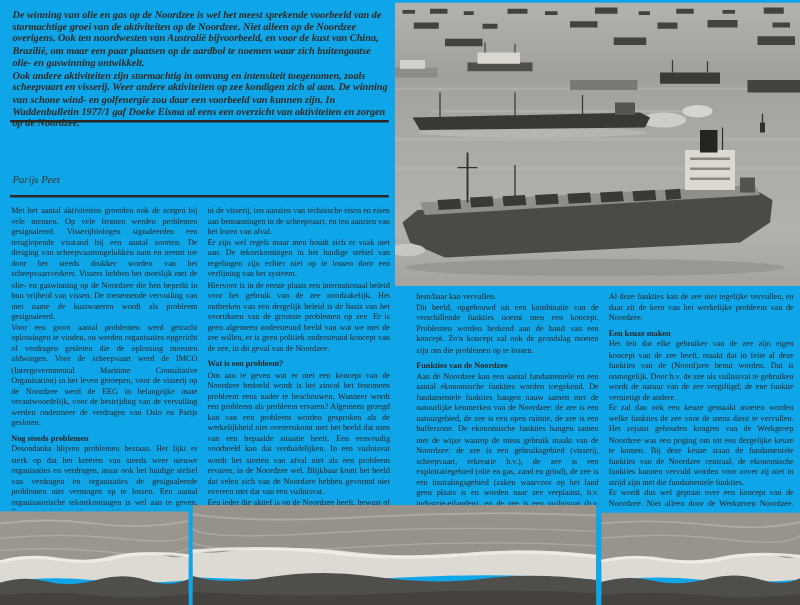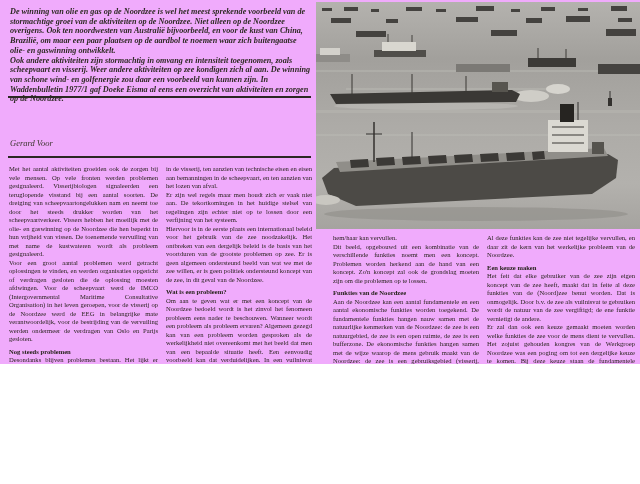--- a/index.html
+++ b/index.html
@@ -1,16 +1,16 @@
 <!DOCTYPE html>
 <html><head>
 <meta charset="utf-8">
 <style>
   html,body{margin:0;padding:0;}
-  .page{position:relative;width:640px;height:364px;background:#f0abfc;overflow:hidden;
+  .page{position:relative;width:640px;height:484px;background:#0ea5e9;overflow:hidden;
         font-family:"Liberation Serif", serif;color:#29241e;}
   .intro{position:absolute;left:10px;top:7px;width:302px;font-style:italic;font-weight:bold;
          font-size:8.2px;line-height:9.7px;color:#2e2a24;}
   .intro p{margin:0;}
   .rule{position:absolute;left:8px;width:303px;background:#2b2823;}
   .rule-top{top:96px;height:2px;}
   .rule-bottom{top:156px;height:1.5px;}
   .headline-wrap{position:absolute;left:8px;top:97px;width:310px;height:40px;overflow:visible;}
   .headline{display:inline-block;white-space:nowrap;font-weight:bold;font-size:26px;line-height:38px;
             letter-spacing:-0.3px;color:#1b1915;transform:scaleX(0.84);transform-origin:left center;}
@@ -36,21 +36,21 @@
 <div class="page">
 
   <div class="intro">
     <p>De winning van olie en gas op de Noordzee is wel het meest sprekende voorbeeld van de stormachtige groei van de aktiviteiten op de Noordzee. Niet alleen op de Noordzee overigens. Ook ten noordwesten van Australië bijvoorbeeld, en voor de kust van China, Brazilië, om maar een paar plaatsen op de aardbol te noemen waar zich buitengaatse olie- en gaswinning ontwikkelt.</p>
     <p>Ook andere aktiviteiten zijn stormachtig in omvang en intensiteit toegenomen, zoals scheepvaart en visserij. Weer andere aktiviteiten op zee kondigen zich al aan. De winning van schone wind- en golfenergie zou daar een voorbeeld van kunnen zijn. In Waddenbulletin 1977/1 gaf Doeke Eisma al eens een overzicht van aktiviteiten en zorgen op de Noordzee.</p>
   </div>
 
   <div class="rule rule-top"></div>
 
 
-  <div class="byline">Gerard Voor</div>
+  <div class="byline">Parijs Peet</div>
 
   <div class="rule rule-bottom"></div>
 
   <div class="col col1">
     <p>Met het aantal aktiviteiten groeiden ook de zorgen bij vele mensen. Op vele fronten werden problemen gesignaleerd. Visserijbiologen signaleerden een teruglopende visstand bij een aantal soorten. De dreiging van scheepvaartongelukken nam en neemt toe door het steeds drukker worden van het scheepvaartverkeer. Vissers hebben het moeilijk met de olie- en gaswinning op de Noordzee die hen beperkt in hun vrijheid van vissen. De toenemende vervuiling van met name de kustwateren wordt als probleem gesignaleerd.</p>
     <p>Voor een groot aantal problemen werd getracht oplossingen te vinden, en werden organisaties opgericht of verdragen gesloten die de oplossing moesten afdwingen. Voor de scheepvaart werd de IMCO (Intergovernmental Maritime Consultative Organisation) in het leven geroepen, voor de visserij op de Noordzee werd de EEG in belangrijke mate verantwoordelijk, voor de bestrijding van de vervuiling werden ondermeer de verdragen van Oslo en Parijs gesloten.</p>
     <h3>Nog steeds problemen</h3>
     <p>Desondanks blijven problemen bestaan. Het lijkt er sterk op dat het kreëren van steeds weer nieuwe organisaties en verdragen, maar ook het huidige stelsel van verdragen en organisaties de gesignaleerde problemen niet vermogen op te lossen. Een aantal organisatorische tekortkomingen is wel aan te geven. Een van de belangrijkste is wel het onvermogen om een groot aantal maatregelen ook effektief af te dwingen. Dit doet zich bijvoorbeeld voor ten aanzien van quoteringsmaatregelen</p>
   </div>
 

